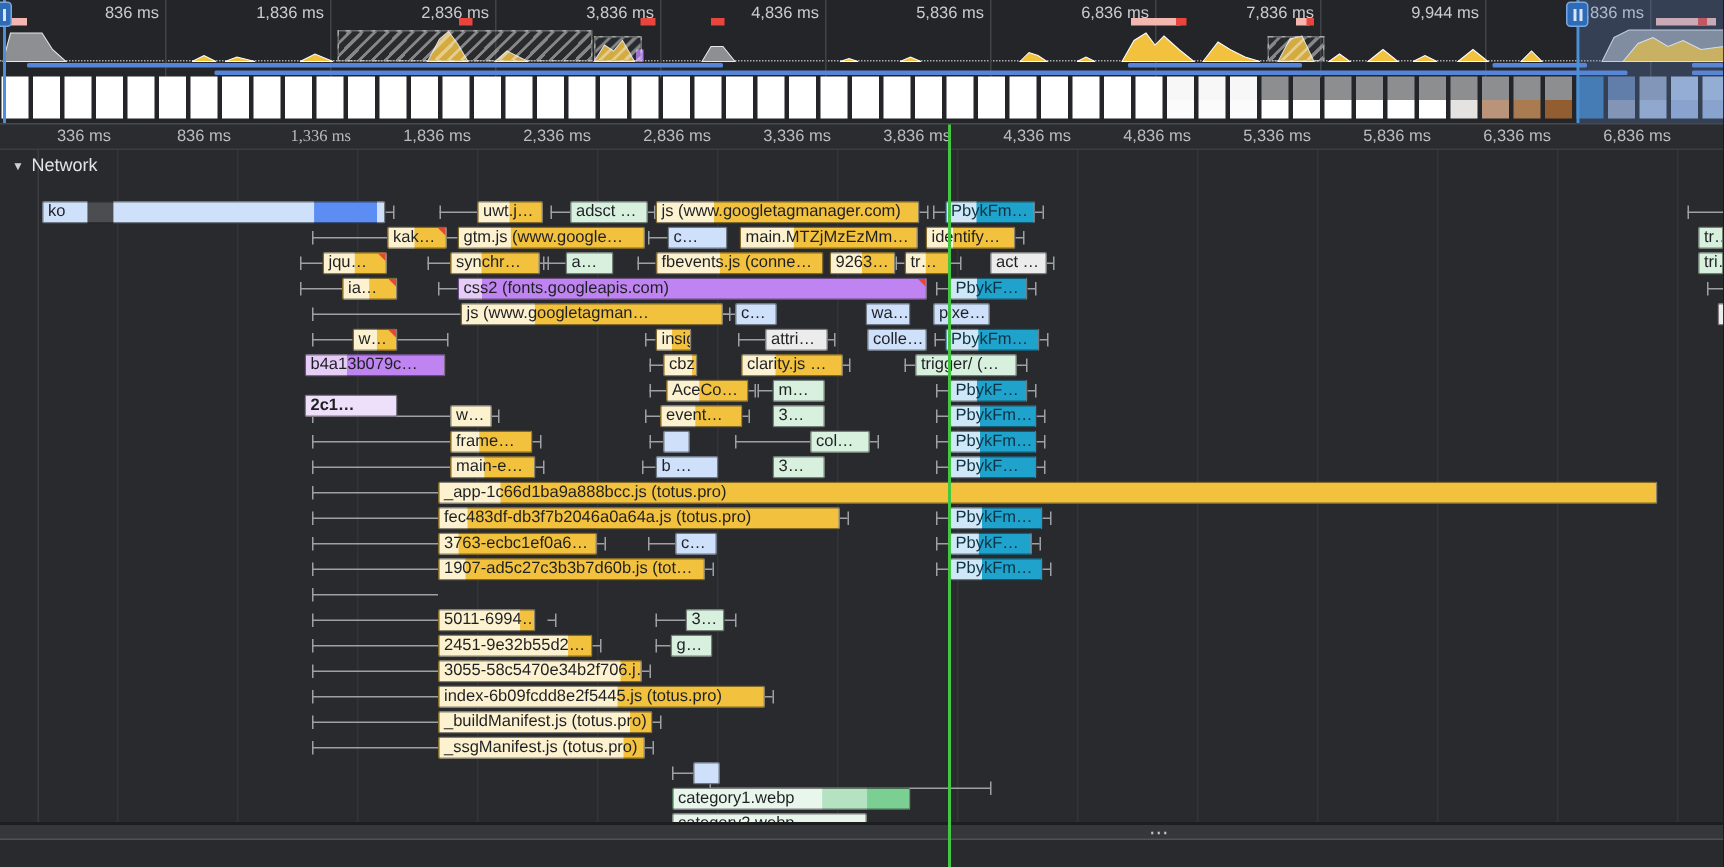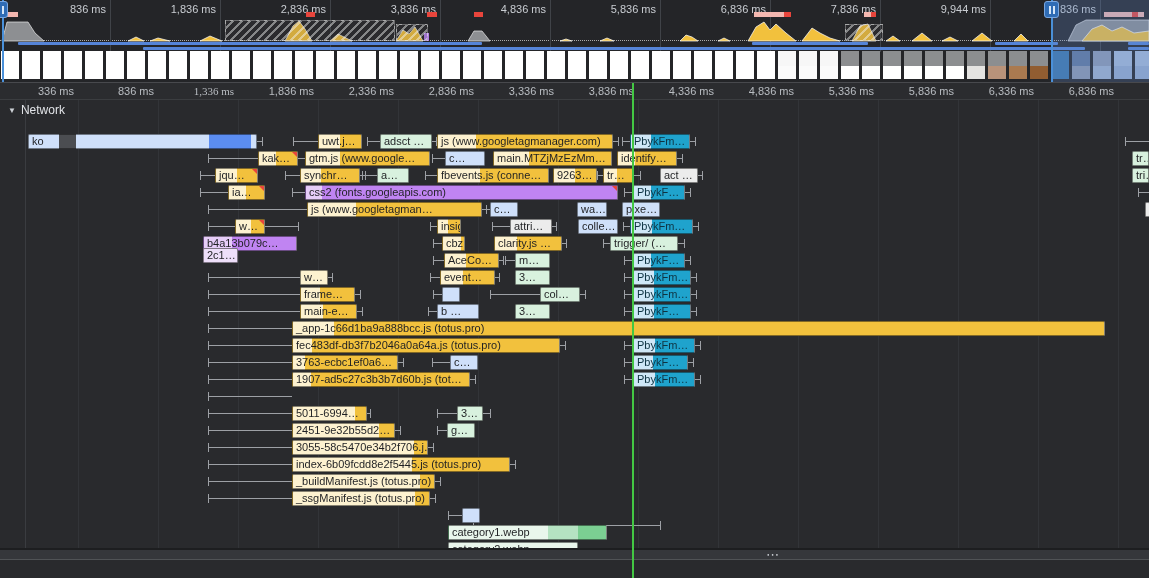--- a/index.html
+++ b/index.html
@@ -330,21 +330,21 @@
       <div class="wcapL" style="left: 433px; top: 139px;"></div>
       <div class="bar" style="left: 442px; top: 136px; width: 23px; background: linear-gradient(90deg, rgb(253, 242, 208) 0px, rgb(253, 242, 208) 88%, rgb(242, 193, 61) 88%, rgb(242, 193, 61) 100%); color: rgb(31, 32, 35);">cbz…</div>
       <div class="wline" style="left: 562px; top: 143px; width: 4px;"></div>
       <div class="wcapR" style="left: 566px; top: 139px;"></div>
       <div class="bar" style="left: 494px; top: 136px; width: 68px; background: linear-gradient(90deg, rgb(253, 242, 208) 0px, rgb(253, 242, 208) 33%, rgb(242, 193, 61) 33%, rgb(242, 193, 61) 100%); color: rgb(31, 32, 35);">clarity.js …</div>
       <div class="wline" style="left: 603px; top: 143px; width: 7px;"></div>
       <div class="wcapL" style="left: 603px; top: 139px;"></div>
       <div class="wline" style="left: 678px; top: 143px; width: 6px;"></div>
       <div class="wcapR" style="left: 684px; top: 139px;"></div>
       <div class="bar" style="left: 610px; top: 136px; width: 68px; background: rgb(216, 241, 222); color: rgb(31, 32, 35);">trigger/ (…</div>
-      <div class="bar" style="left: 203px; top: 148px; width: 35px; background: rgb(238, 223, 250); color: rgb(31, 32, 35);">2c1…</div>
+      <div class="bar" style="left: 203px; top: 163px; width: 62px; background: rgb(238, 223, 250); color: rgb(31, 32, 35); font-weight: bold;">2c1…</div>
       <div class="wline" style="left: 433px; top: 160px; width: 11px;"></div>
       <div class="wcapL" style="left: 433px; top: 156px;"></div>
       <div class="wline" style="left: 499px; top: 160px; width: 4px;"></div>
       <div class="wcapR" style="left: 503px; top: 156px;"></div>
       <div class="bar" style="left: 444px; top: 153px; width: 55px; background: linear-gradient(90deg, rgb(253, 242, 208) 0px, rgb(253, 242, 208) 40%, rgb(242, 193, 61) 40%, rgb(242, 193, 61) 100%); color: rgb(31, 32, 35);">AceCo…</div>
       <div class="wline" style="left: 505px; top: 160px; width: 10px;"></div>
       <div class="wcapL" style="left: 505px; top: 156px;"></div>
       <div class="bar" style="left: 515px; top: 153px; width: 35px; background: rgb(216, 241, 222); color: rgb(31, 32, 35);">m…</div>
       <div class="wline" style="left: 624px; top: 160px; width: 9px;"></div>
       <div class="wcapL" style="left: 624px; top: 156px;"></div>
@@ -434,21 +434,21 @@
       <div class="wcapL" style="left: 624px; top: 275px;"></div>
       <div class="wline" style="left: 695px; top: 279px; width: 5px;"></div>
       <div class="wcapR" style="left: 700px; top: 275px;"></div>
       <div class="bar" style="left: 633px; top: 272px; width: 62px; background: linear-gradient(90deg, rgb(207, 231, 247) 0px, rgb(207, 231, 247) 35%, rgb(31, 163, 205) 35%, rgb(31, 163, 205) 100%); color: rgb(14, 51, 66);">PbykFm…</div>
       <div class="wline" style="left: 208px; top: 296px; width: 84px;"></div>
       <div class="wcapL" style="left: 208px; top: 292px;"></div>
       <div class="wline" style="left: 208px; top: 313px; width: 84px;"></div>
       <div class="wcapL" style="left: 208px; top: 309px;"></div>
       <div class="wline" style="left: 365px; top: 313px; width: 5px;"></div>
       <div class="wcapR" style="left: 370px; top: 309px;"></div>
-      <div class="bar" style="left: 292px; top: 306px; width: 75px; background: linear-gradient(90deg, rgb(253, 242, 208) 0px, rgb(253, 242, 208) 85%, rgb(242, 193, 61) 85%, rgb(242, 193, 61) 100%); color: rgb(31, 32, 35);">5011-6994…</div>
+      <div class="bar" style="left: 292px; top: 306px; width: 65px; background: linear-gradient(90deg, rgb(253, 242, 208) 0px, rgb(253, 242, 208) 85%, rgb(242, 193, 61) 85%, rgb(242, 193, 61) 100%); color: rgb(31, 32, 35);">5011-6994…</div>
       <div class="wline" style="left: 437px; top: 313px; width: 20px;"></div>
       <div class="wcapL" style="left: 437px; top: 309px;"></div>
       <div class="wline" style="left: 483px; top: 313px; width: 7px;"></div>
       <div class="wcapR" style="left: 490px; top: 309px;"></div>
       <div class="bar" style="left: 457px; top: 306px; width: 26px; background: rgb(216, 241, 222); color: rgb(31, 32, 35);">3…</div>
       <div class="wline" style="left: 208px; top: 330px; width: 84px;"></div>
       <div class="wcapL" style="left: 208px; top: 326px;"></div>
       <div class="wline" style="left: 395px; top: 330px; width: 5px;"></div>
       <div class="wcapR" style="left: 400px; top: 326px;"></div>
       <div class="bar" style="left: 292px; top: 323px; width: 103px; background: linear-gradient(90deg, rgb(253, 242, 208) 0px, rgb(253, 242, 208) 85%, rgb(242, 193, 61) 85%, rgb(242, 193, 61) 100%); color: rgb(31, 32, 35);">2451-9e32b55d2…</div>

